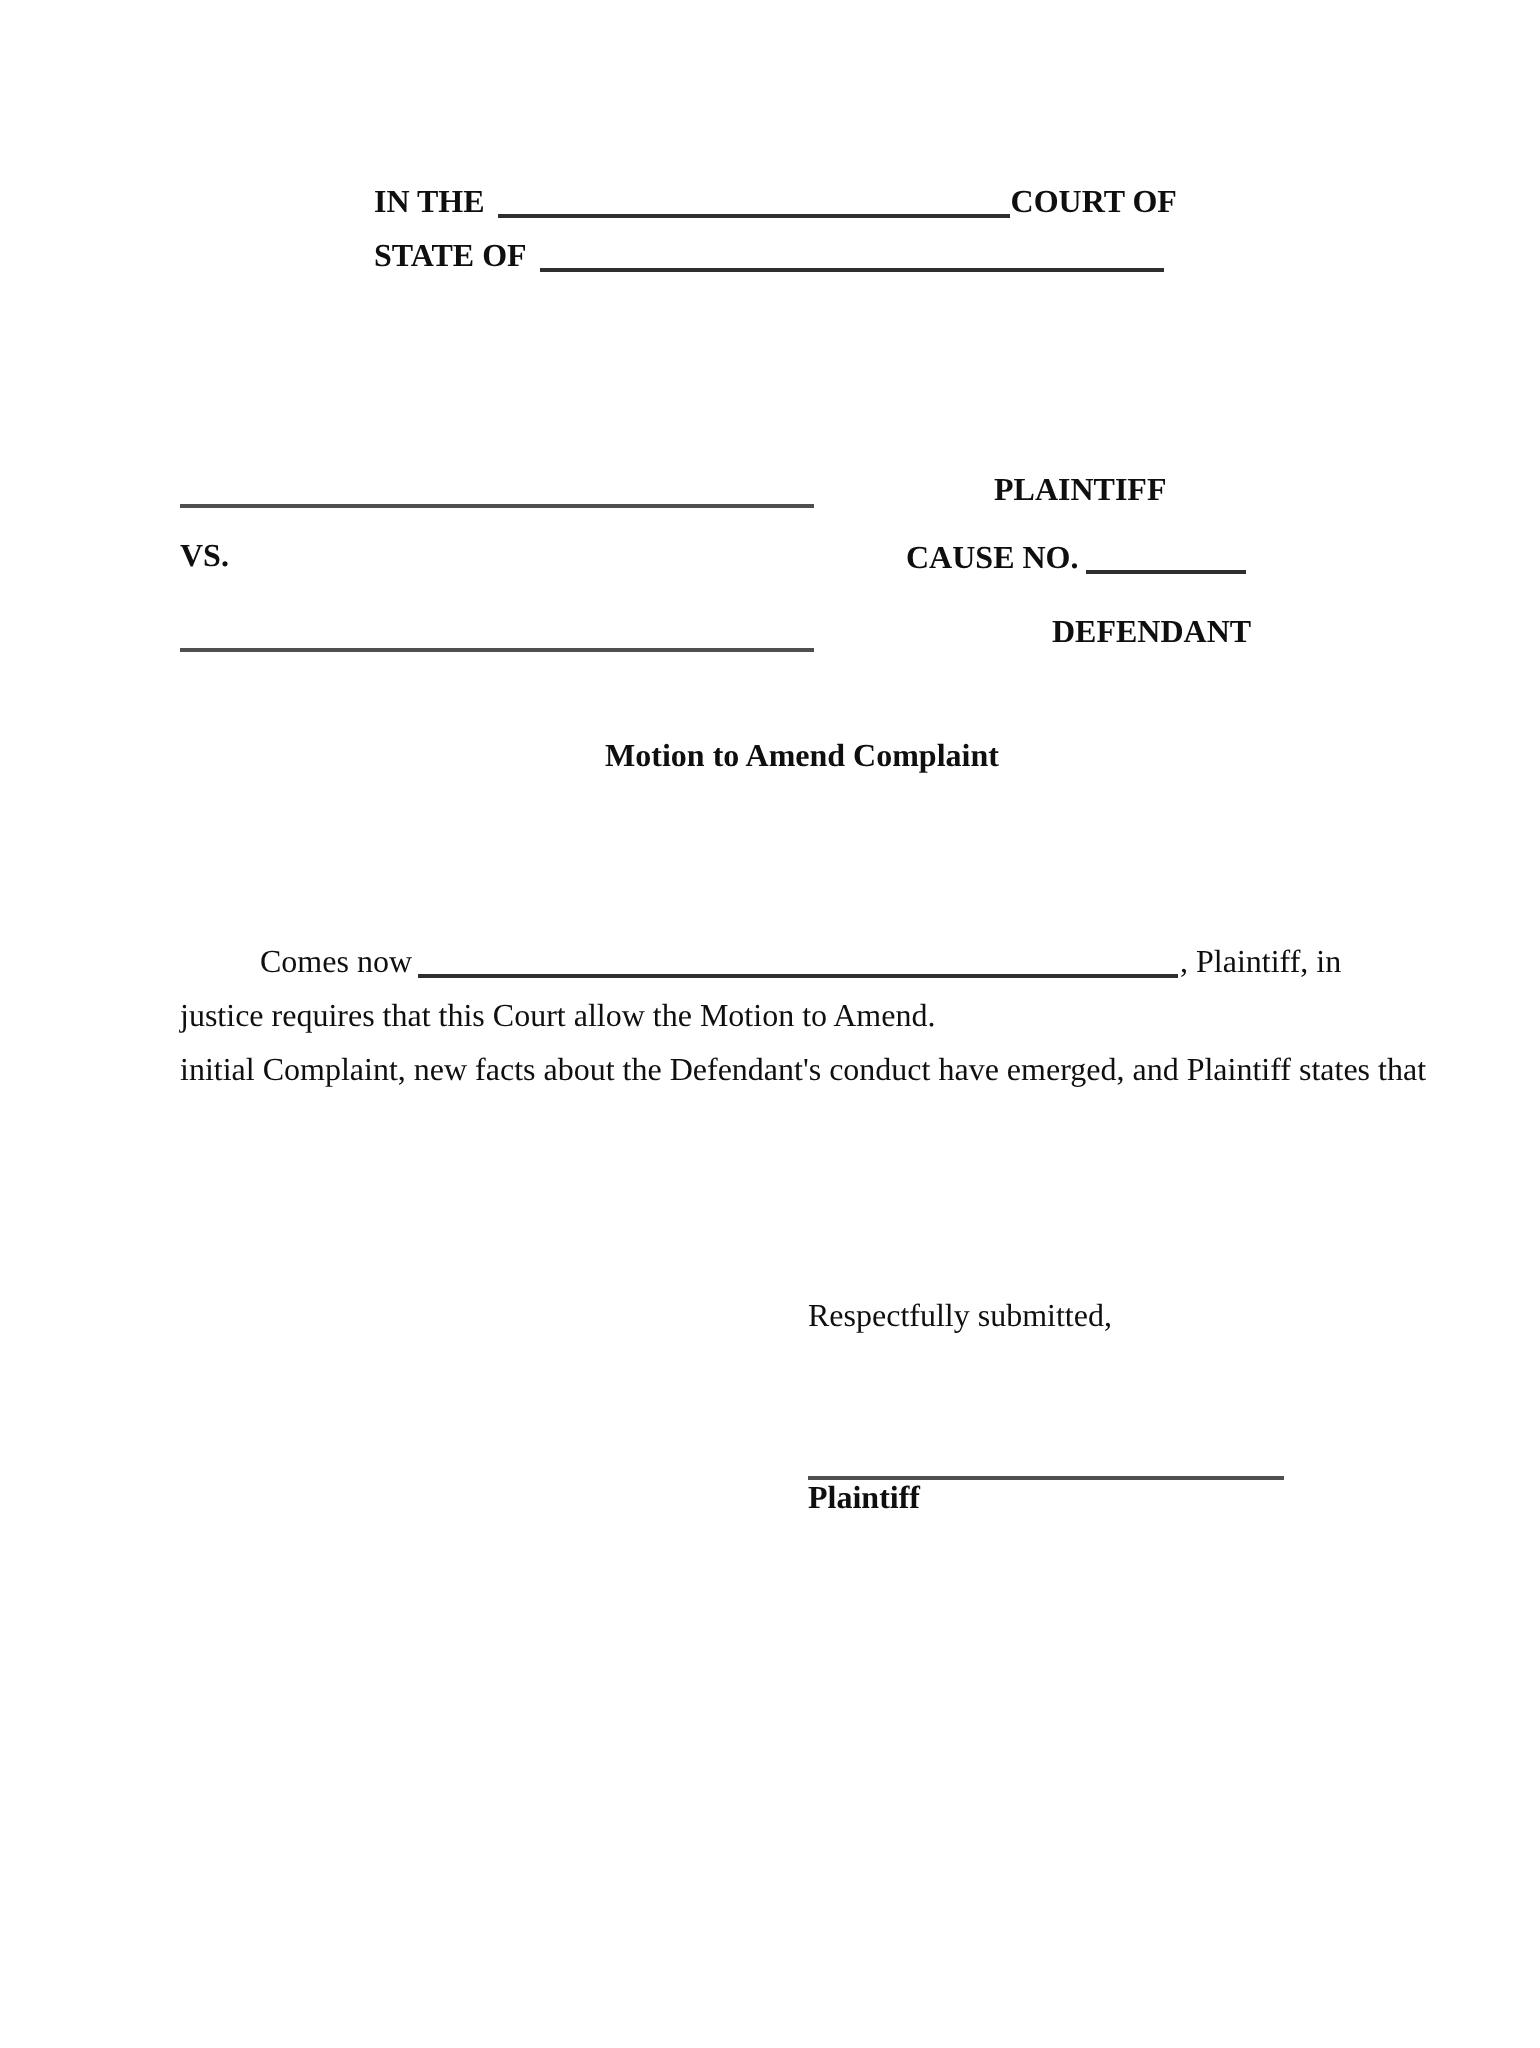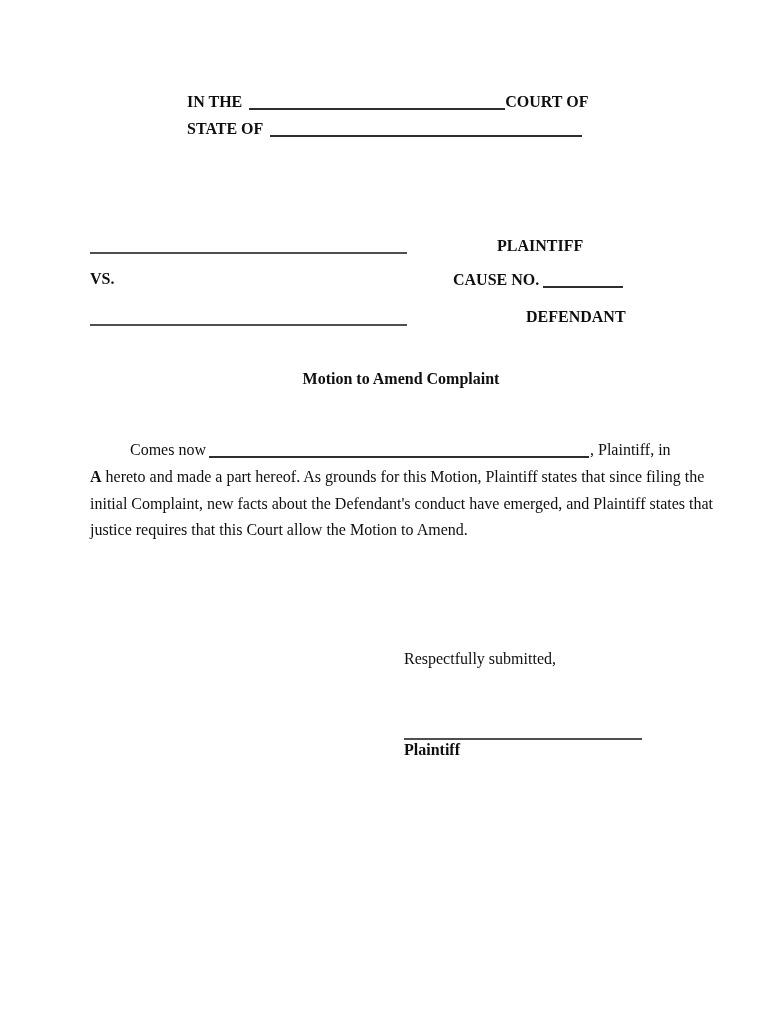--- a/index.html
+++ b/index.html
@@ -61,21 +61,21 @@
   }
 
   .body-text {
     position: absolute;
     left: 90px;
     top: 437px;
     width: 615px;
     line-height: 26.8px;
   }
   .body-line { white-space: nowrap; }
-  .indent { padding-left: 40px; }
+  .indent { padding-left: 40px; margin-top: 32px; }
 
   .sig-submitted { position: absolute; left: 404px; top: 650px; white-space: nowrap; text-align: right; }
   .sig-label     { position: absolute; left: 404px; top: 741px; font-weight: bold; white-space: nowrap; }
 </style>
 </head>
 <body>
 
 <div class="page">
 
   <div class="caption">
@@ -89,22 +89,21 @@
   <div class="party-label" style="left:90px; top:270px;">VS.</div>
   <div class="party-label" style="left:453px; top:271px;"><span>CAUSE NO.</span><span class="blank blank-cause"></span></div>
 
   <div class="rule" style="left:90px; top:309px; width:317px; height:15px;"></div>
   <div class="party-label" style="left:498px; top:308px;margin-left:28px;">DEFENDANT</div>
 
   <div class="doc-title">Motion to Amend Complaint</div>
 
   <div class="body-text">
     <div class="body-line indent"><span>Comes now</span><span class="blank blank-name"></span><span>, Plaintiff, in</span></div>
-    <div class="body-line"><span class="b">A</span><span> hereto and made a part hereof. As grounds for this Motion, Plaintiff states that since filing the</span></div>
+    <div class="body-line">justice requires that this Court allow the Motion to Amend.</div>
     <div class="body-line">initial Complaint, new facts about the Defendant's conduct have emerged, and Plaintiff states that</div>
-    <div class="body-line">justice requires that this Court allow the Motion to Amend.</div>
   </div>
 
   <div class="sig-submitted">Respectfully submitted,</div>
   <div class="rule" style="left:404px; top:723px; width:238px; height:15px;"></div>
   <div class="sig-label">Plaintiff</div>
 
 </div>
 
 </body></html>

